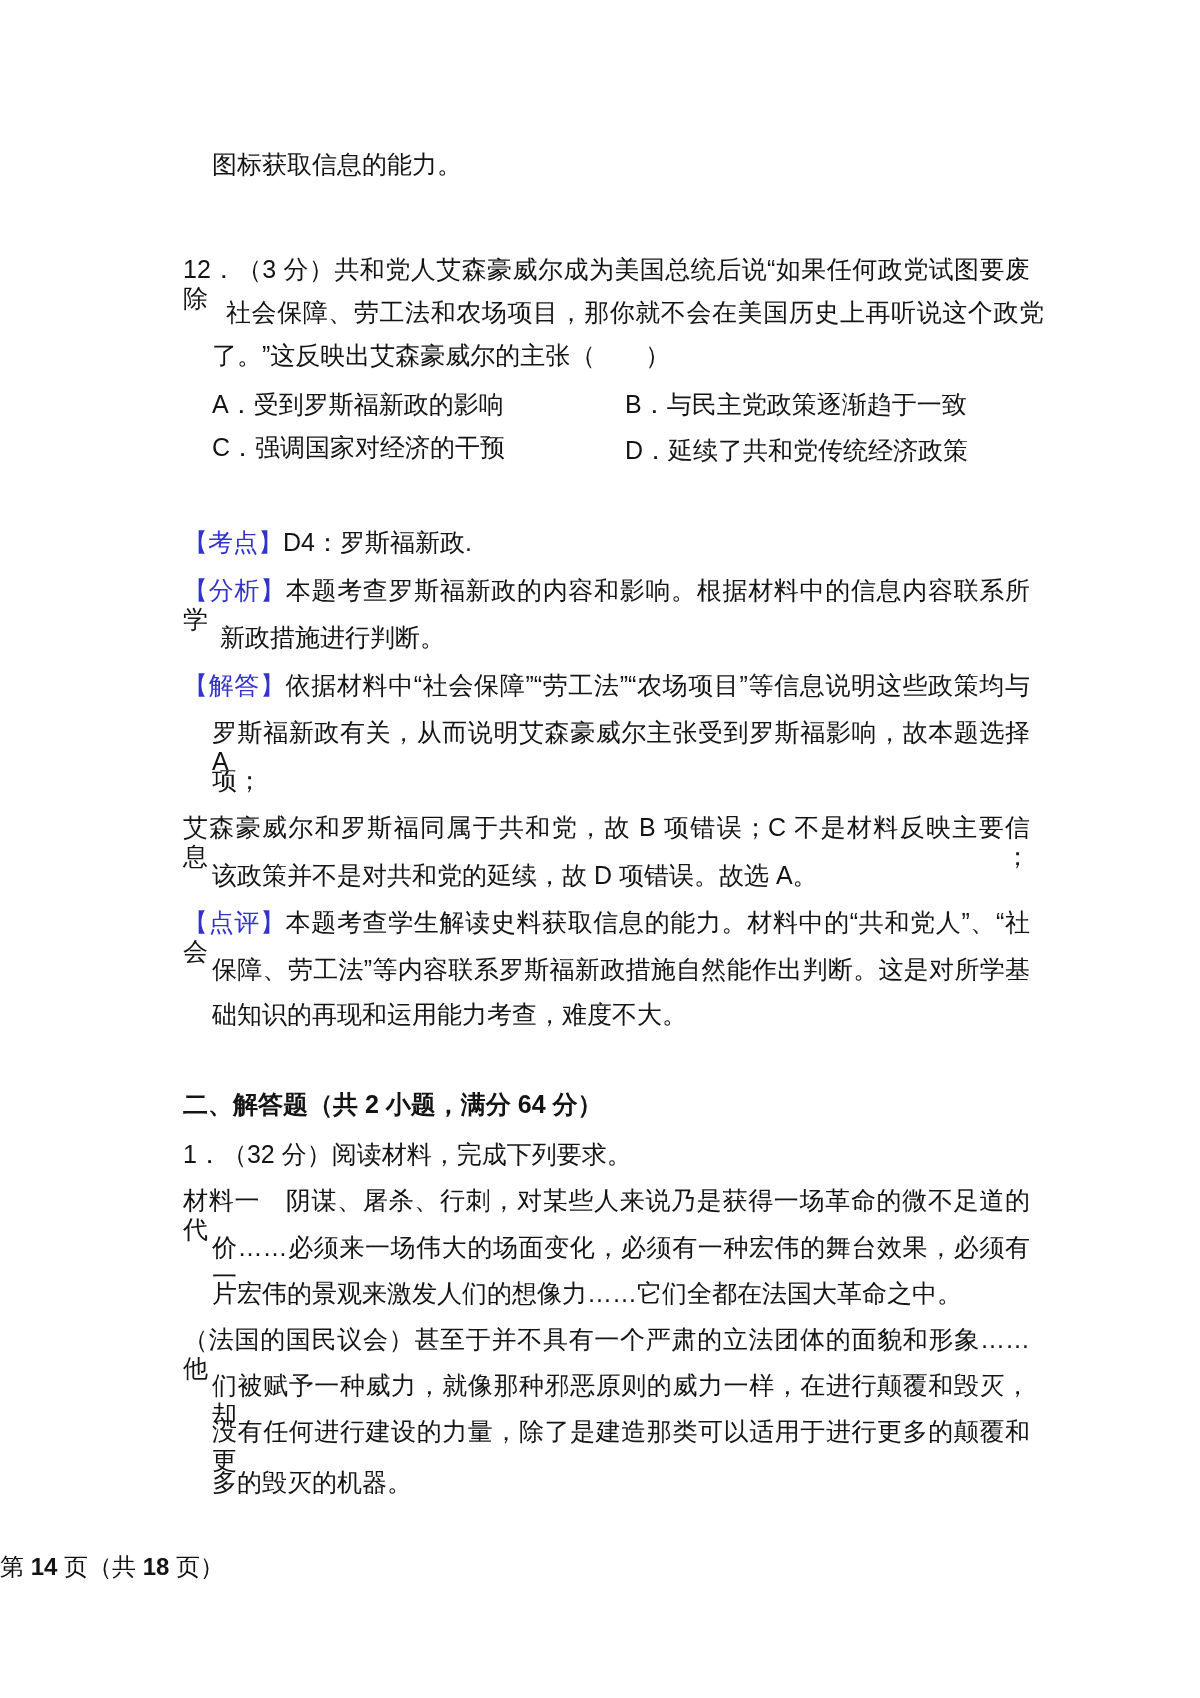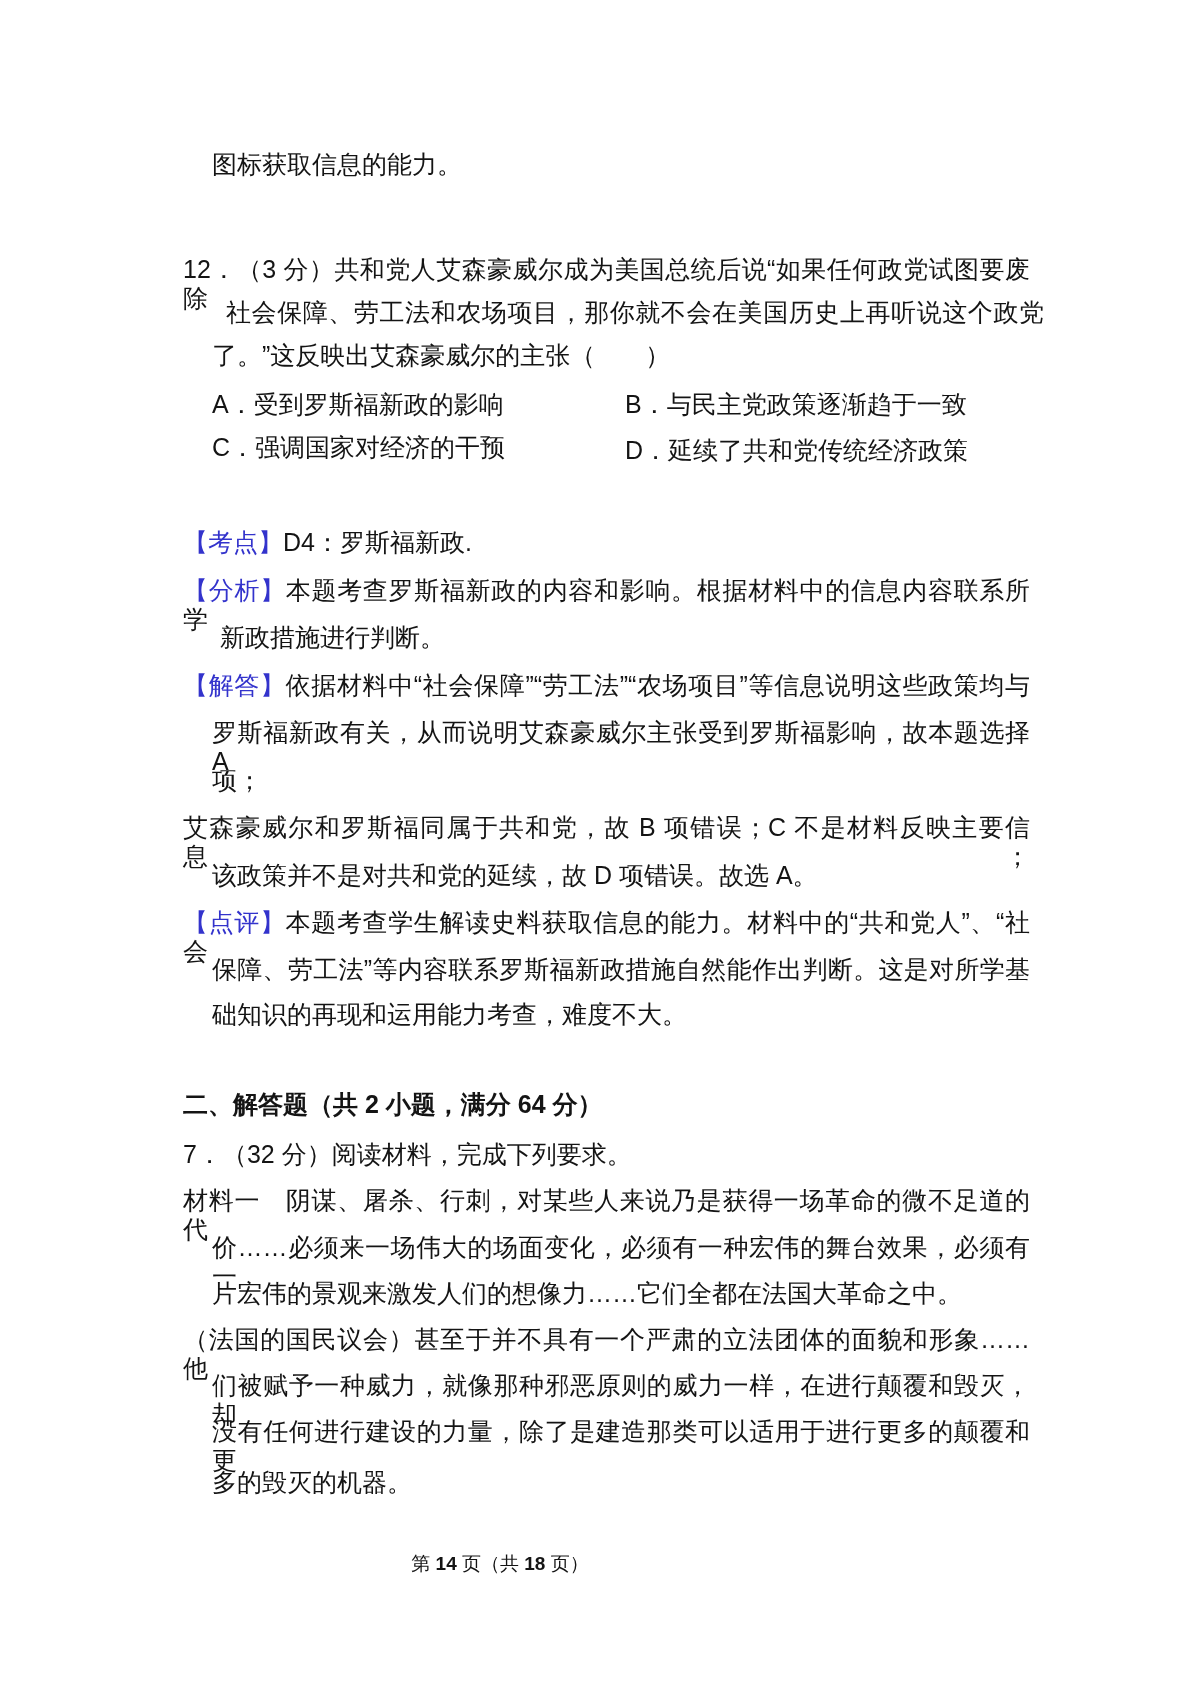--- a/index.html
+++ b/index.html
@@ -21,22 +21,22 @@
   .just {
     white-space:normal;
     text-align:justify;
     text-align-last:justify;
   }
   .lbl { color:#3333cc; }
   .bold { font-weight:bold; }
   .footer {
     position:absolute;
     left:0; width:1000px;
-    text-align:center;
-    font-size:19px;
+    text-align:left;
+    font-size:24px;
     white-space:nowrap;
   }
   .footer .num { font-weight:bold; }
 </style>
 </head>
 <body>
 
 <div class="page">
 
   <div class="ln" style="top:150px; left:212px;">图标获取信息的能力。</div>
@@ -68,21 +68,21 @@
   <div class="ln" style="top:861px; left:212px;">该政策并不是对共和党的延续，故 D 项错误。故选 A。</div>
 
   <div class="ln just" style="top:908px; left:183px; width:847px;">
     <span class="lbl">【点评】</span><span>本题考查学生解读史料获取信息的能力。材料中的“共和党人”、“社会</span>
   </div>
   <div class="ln just" style="top:955px; left:212px; width:818px;">保障、劳工法”等内容联系罗斯福新政措施自然能作出判断。这是对所学基</div>
   <div class="ln" style="top:1000px; left:212px;">础知识的再现和运用能力考查，难度不大。</div>
 
   <div class="ln bold" style="top:1090px; left:183px;">二、解答题（共 2 小题，满分 64 分）</div>
 
-  <div class="ln" style="top:1140px; left:183px;">7．（32 分）阅读材料，完成下列要求。</div>
+  <div class="ln" style="top:1140px; left:183px;">1．（32 分）阅读材料，完成下列要求。</div>
 
   <div class="ln just" style="top:1186px; left:183px; width:847px;">材料一　阴谋、屠杀、行刺，对某些人来说乃是获得一场革命的微不足道的代</div>
   <div class="ln just" style="top:1233px; left:212px; width:818px;">价……必须来一场伟大的场面变化，必须有一种宏伟的舞台效果，必须有一</div>
   <div class="ln" style="top:1279px; left:212px;">片宏伟的景观来激发人们的想像力……它们全都在法国大革命之中。</div>
   <div class="ln just" style="top:1325px; left:183px; width:847px;">（法国的国民议会）甚至于并不具有一个严肃的立法团体的面貌和形象……他</div>
   <div class="ln just" style="top:1371px; left:212px; width:818px;">们被赋予一种威力，就像那种邪恶原则的威力一样，在进行颠覆和毁灭，却</div>
   <div class="ln just" style="top:1417px; left:212px; width:818px;">没有任何进行建设的力量，除了是建造那类可以适用于进行更多的颠覆和更</div>
   <div class="ln" style="top:1461px; left:212px;margin-top:7px;">多的毁灭的机器。</div>
 
   <div class="footer" style="top:1551px;">

